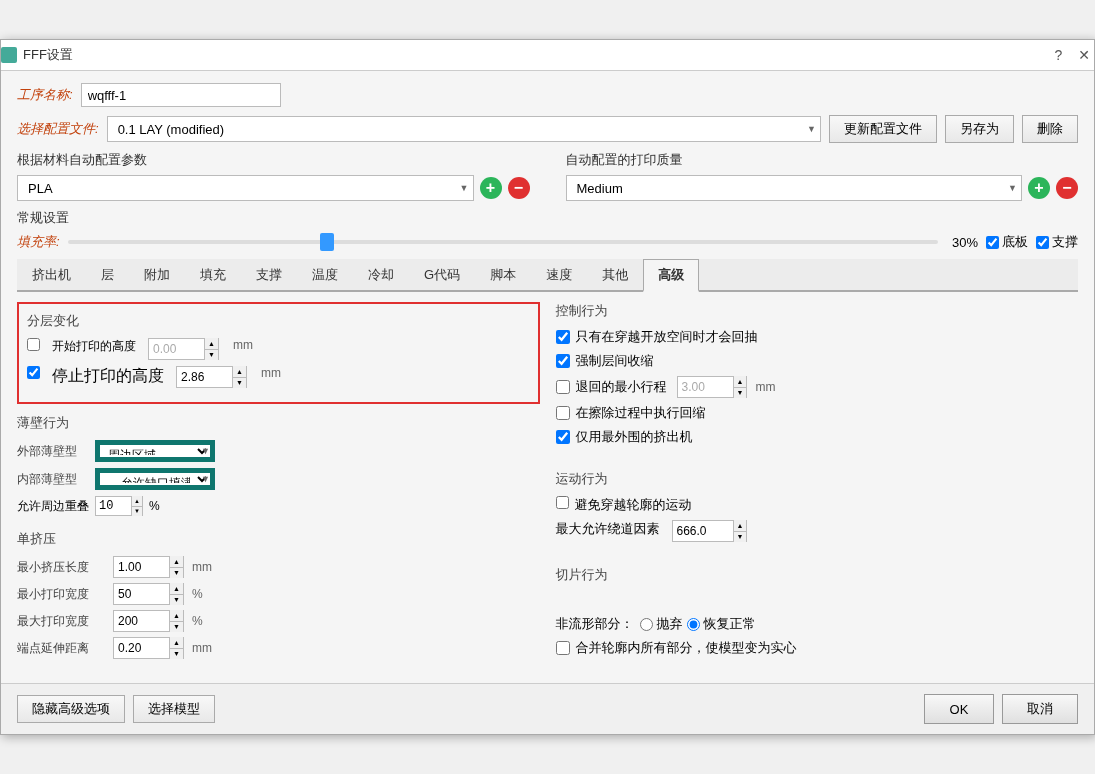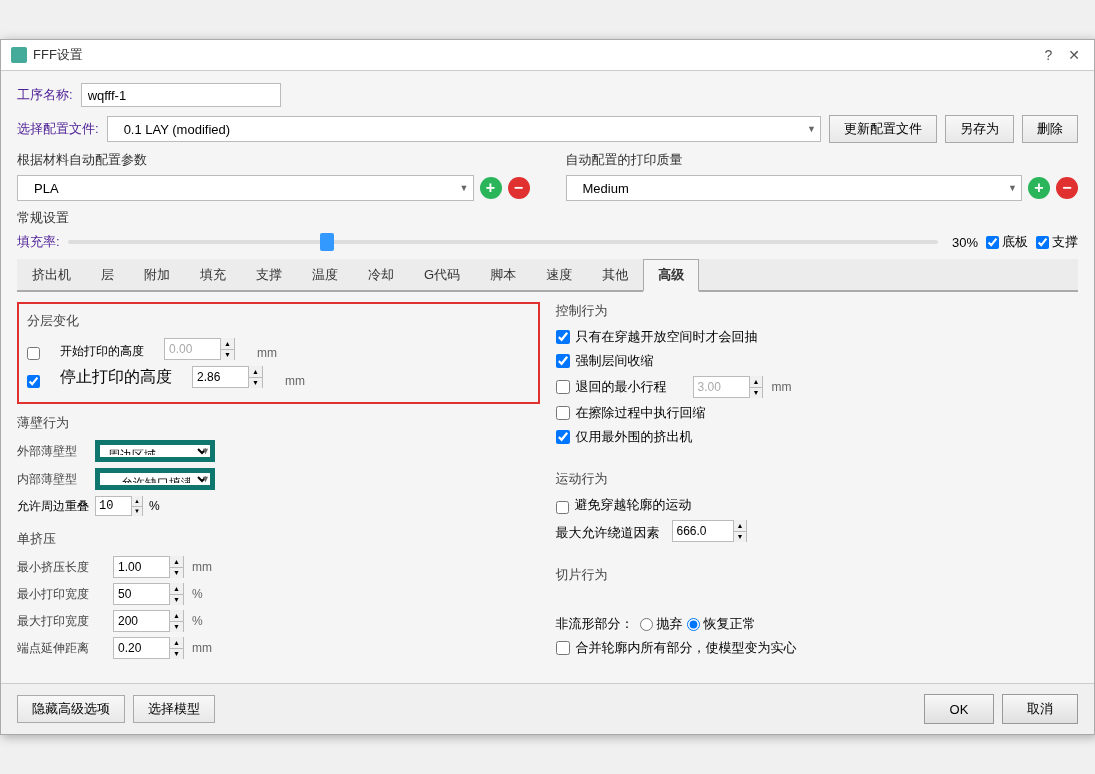--- a/index.html
+++ b/index.html
@@ -16,21 +16,21 @@
       width: 1095px;
       background: #f5f5f5;
       border: 1px solid #aaa;
       box-shadow: 2px 2px 10px rgba(0,0,0,0.3);
     }
     .titlebar {
       background: #ffffff;
       border-bottom: 1px solid #ccc;
       display: flex;
       align-items: center;
-      padding: 6px 10px;
+      padding: 6px 0;
       justify-content: space-between;
     }
     .titlebar-left {
       display: flex;
       align-items: center;
       gap: 6px;
     }
     .titlebar-icon {
       width: 16px;
       height: 16px;
@@ -55,34 +55,35 @@
     .content {
       padding: 12px 16px;
     }
     .row {
       display: flex;
       align-items: center;
       margin-bottom: 8px;
       gap: 8px;
     }
     .label {
-      color: #4c1d95;
+      color: #c2410c;
       white-space: nowrap;
+      font-style: italic;
     }
     .text-input {
       border: 1px solid #bbb;
       background: white;
       padding: 3px 6px;
       height: 24px;
       font-size: 13px;
     }
     .select-box {
       border: 1px solid #bbb;
       background: white;
-      padding: 3px 16px;
+      padding: 3px 10px;
       height: 26px;
       font-size: 13px;
       appearance: none;
       padding-right: 20px;
       cursor: pointer;
     }
     .select-wrapper {
       position: relative;
       display: inline-block;
     }
@@ -188,22 +189,22 @@
       color: #444;
       margin-bottom: 8px;
     }
     .highlight-box {
       border: 2px solid #e03030;
       padding: 8px;
       margin-bottom: 10px;
     }
     .check-row {
       display: flex;
-      align-items: flex-end;
-      gap: 20px;
+      align-items: flex-start;
+      gap: 12px;
       margin-bottom: 6px;
     }
     .spin-input {
       display: flex;
       align-items: center;
       border: 1px solid #bbb;
       background: white;
       height: 22px;
     }
     .spin-input input {
@@ -316,21 +317,21 @@
       gap: 6px;
       margin-bottom: 6px;
       font-size: 13px;
     }
     .right-check-row input[type=checkbox] {
       width: 14px;
       height: 14px;
     }
     .movement-row {
       display: flex;
-      align-items: flex-end;
+      align-items: flex-start;
       gap: 6px;
       margin-bottom: 6px;
       font-size: 13px;
     }
     .slice-row {
       display: flex;
       align-items: center;
       gap: 6px;
       margin-bottom: 6px;
       font-size: 13px;
@@ -583,21 +584,21 @@
             <input type="checkbox" checked="" id="r1" style="">
             <label for="r1">只有在穿越开放空间时才会回抽</label>
           </div>
           <div class="right-check-row">
             <input type="checkbox" checked="" id="r2" style="">
             <label for="r2">强制层间收缩</label>
           </div>
           <div class="right-check-row">
             <input type="checkbox" id="r3" style="">
             <label for="r3">退回的最小行程</label>
-            <div class="spin-input" style="margin-left:20px;">
+            <div class="spin-input" style="margin-left:4px;">
               <input type="text" value="3.00" style="color: rgb(170, 170, 170);">
               <div class="spin-arrows">
                 <div class="spin-up">▲</div>
                 <div class="spin-down">▼</div>
               </div>
             </div>
             <span class="unit-label">mm</span>
           </div>
           <div class="right-check-row">
             <input type="checkbox" id="r4" style="">

